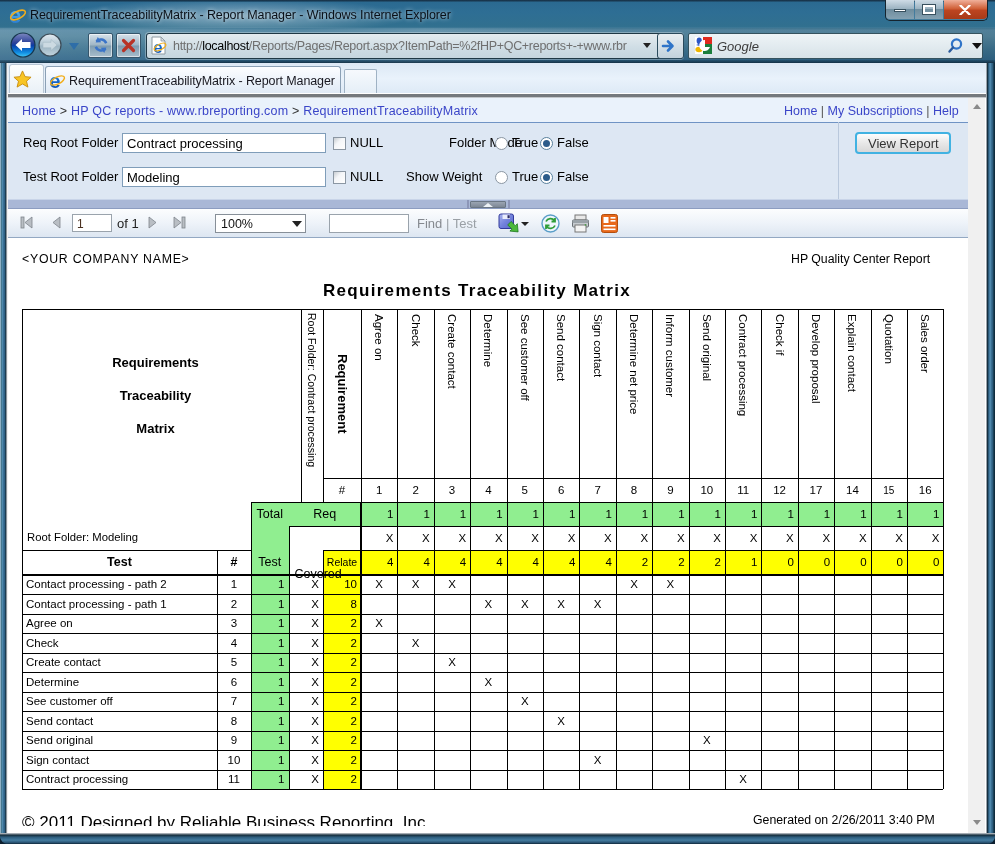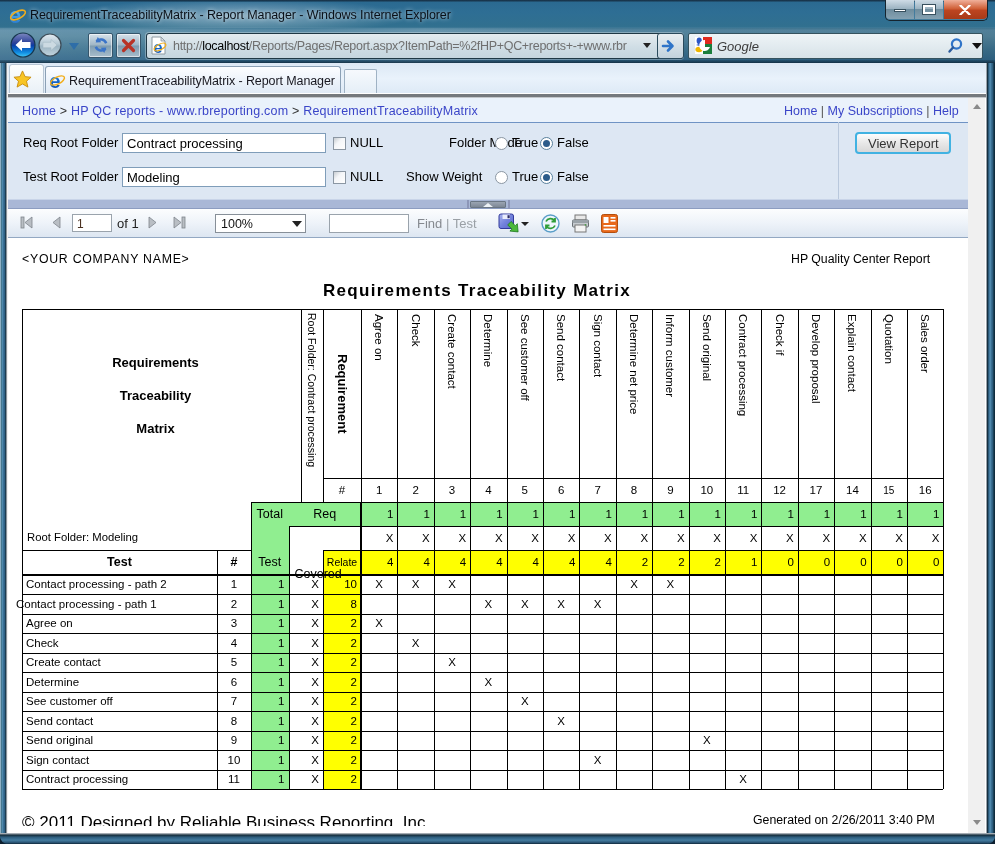--- a/index.html
+++ b/index.html
@@ -368,21 +368,21 @@
 <div style="position:absolute;left:22px;top:574.5px;width:195px;height:19.5px;display:flex;align-items:center;justify-content:flex-start;font-size:11.5px;font-weight:normal;padding-left:4px;padding-right:4px;white-space:nowrap;">Contact processing - path 2</div>
 <div style="position:absolute;left:217px;top:574.5px;width:34px;height:19.5px;display:flex;align-items:center;justify-content:center;font-size:11.5px;font-weight:normal;padding-left:4px;padding-right:4px;white-space:nowrap;">1</div>
 <div style="position:absolute;left:251px;top:574.5px;width:37.5px;height:19.5px;display:flex;align-items:center;justify-content:flex-end;font-size:11.5px;font-weight:normal;padding-left:4px;padding-right:4px;white-space:nowrap;">1</div>
 <div style="position:absolute;left:288.5px;top:574.5px;width:34.5px;height:19.5px;display:flex;align-items:center;justify-content:flex-end;font-size:11.5px;font-weight:normal;padding-left:4px;padding-right:4px;white-space:nowrap;">X</div>
 <div style="position:absolute;left:323px;top:574.5px;width:38.0px;height:19.5px;display:flex;align-items:center;justify-content:flex-end;font-size:11.5px;font-weight:normal;padding-left:4px;padding-right:4px;white-space:nowrap;">10</div>
 <div style="position:absolute;left:361.0px;top:574.5px;width:36.39999999999998px;height:19.5px;display:flex;align-items:center;justify-content:center;font-size:11.5px;font-weight:normal;padding-left:4px;padding-right:4px;white-space:nowrap;">X</div>
 <div style="position:absolute;left:397.4px;top:574.5px;width:36.400000000000034px;height:19.5px;display:flex;align-items:center;justify-content:center;font-size:11.5px;font-weight:normal;padding-left:4px;padding-right:4px;white-space:nowrap;">X</div>
 <div style="position:absolute;left:433.8px;top:574.5px;width:36.39999999999998px;height:19.5px;display:flex;align-items:center;justify-content:center;font-size:11.5px;font-weight:normal;padding-left:4px;padding-right:4px;white-space:nowrap;">X</div>
 <div style="position:absolute;left:615.8px;top:574.5px;width:36.40000000000009px;height:19.5px;display:flex;align-items:center;justify-content:center;font-size:11.5px;font-weight:normal;padding-left:4px;padding-right:4px;white-space:nowrap;">X</div>
 <div style="position:absolute;left:652.2px;top:574.5px;width:36.399999999999864px;height:19.5px;display:flex;align-items:center;justify-content:center;font-size:11.5px;font-weight:normal;padding-left:4px;padding-right:4px;white-space:nowrap;">X</div>
-<div style="position:absolute;left:12px;top:594.0px;width:195px;height:19.5px;display:flex;align-items:center;justify-content:flex-start;font-size:11.5px;font-weight:normal;padding-left:4px;padding-right:4px;white-space:nowrap;">Contact processing - path 1</div>
+<div style="position:absolute;left:22px;top:594.0px;width:195px;height:19.5px;display:flex;align-items:center;justify-content:flex-start;font-size:11.5px;font-weight:normal;padding-left:4px;padding-right:4px;white-space:nowrap;">Contact processing - path 1</div>
 <div style="position:absolute;left:217px;top:594.0px;width:34px;height:19.5px;display:flex;align-items:center;justify-content:center;font-size:11.5px;font-weight:normal;padding-left:4px;padding-right:4px;white-space:nowrap;">2</div>
 <div style="position:absolute;left:251px;top:594.0px;width:37.5px;height:19.5px;display:flex;align-items:center;justify-content:flex-end;font-size:11.5px;font-weight:normal;padding-left:4px;padding-right:4px;white-space:nowrap;">1</div>
 <div style="position:absolute;left:288.5px;top:594.0px;width:34.5px;height:19.5px;display:flex;align-items:center;justify-content:flex-end;font-size:11.5px;font-weight:normal;padding-left:4px;padding-right:4px;white-space:nowrap;">X</div>
 <div style="position:absolute;left:323px;top:594.0px;width:38.0px;height:19.5px;display:flex;align-items:center;justify-content:flex-end;font-size:11.5px;font-weight:normal;padding-left:4px;padding-right:4px;white-space:nowrap;">8</div>
 <div style="position:absolute;left:470.2px;top:594.0px;width:36.400000000000034px;height:19.5px;display:flex;align-items:center;justify-content:center;font-size:11.5px;font-weight:normal;padding-left:4px;padding-right:4px;white-space:nowrap;">X</div>
 <div style="position:absolute;left:506.6px;top:594.0px;width:36.39999999999998px;height:19.5px;display:flex;align-items:center;justify-content:center;font-size:11.5px;font-weight:normal;padding-left:4px;padding-right:4px;white-space:nowrap;">X</div>
 <div style="position:absolute;left:543.0px;top:594.0px;width:36.39999999999998px;height:19.5px;display:flex;align-items:center;justify-content:center;font-size:11.5px;font-weight:normal;padding-left:4px;padding-right:4px;white-space:nowrap;">X</div>
 <div style="position:absolute;left:579.4px;top:594.0px;width:36.39999999999998px;height:19.5px;display:flex;align-items:center;justify-content:center;font-size:11.5px;font-weight:normal;padding-left:4px;padding-right:4px;white-space:nowrap;">X</div>
 <div style="position:absolute;left:22px;top:613.5px;width:195px;height:19.5px;display:flex;align-items:center;justify-content:flex-start;font-size:11.5px;font-weight:normal;padding-left:4px;padding-right:4px;white-space:nowrap;">Agree on</div>
 <div style="position:absolute;left:217px;top:613.5px;width:34px;height:19.5px;display:flex;align-items:center;justify-content:center;font-size:11.5px;font-weight:normal;padding-left:4px;padding-right:4px;white-space:nowrap;">3</div>

